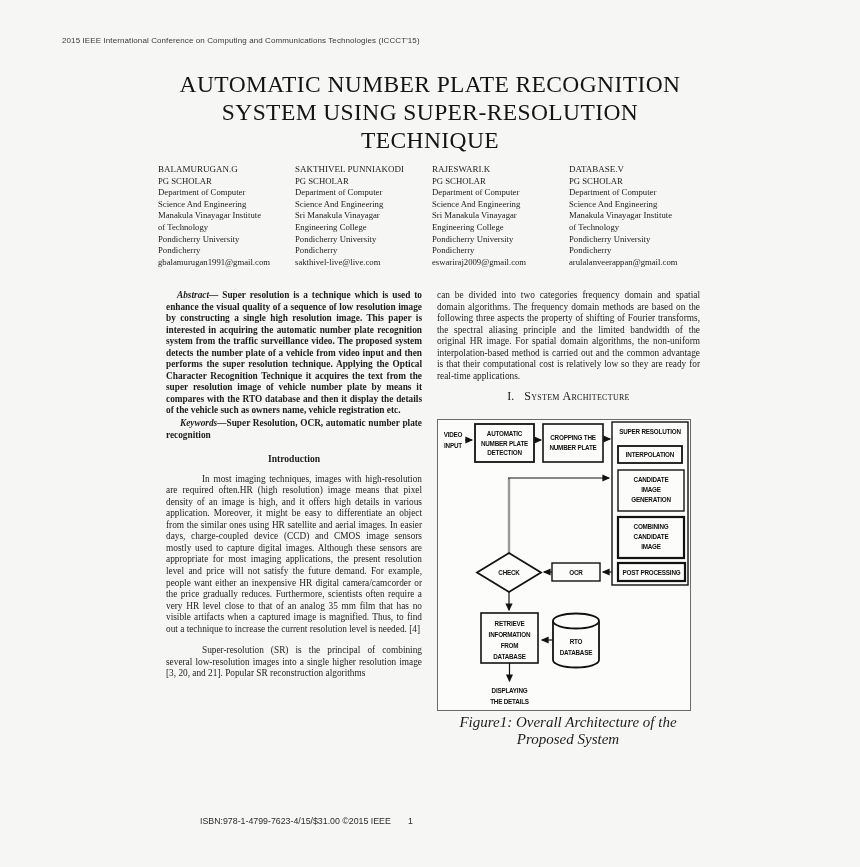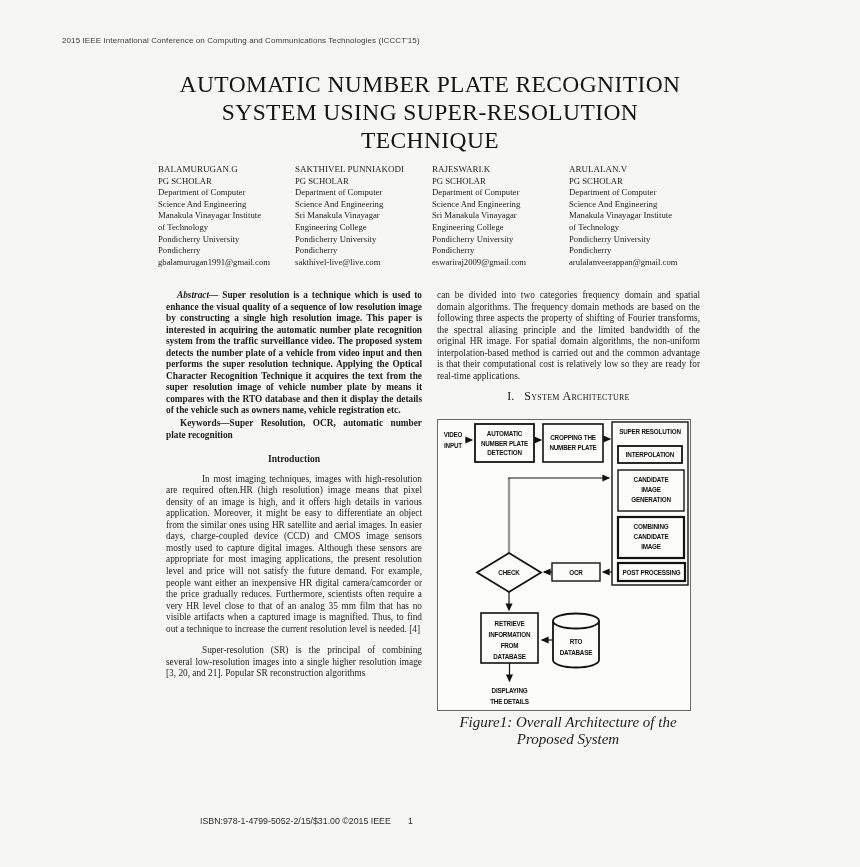--- a/index.html
+++ b/index.html
@@ -16,21 +16,21 @@
   .authors{position:absolute;top:164px;left:158px;width:548px;display:flex;}
   .author{flex:1;text-align:left;font-size:8.7px;line-height:11.6px;color:#222;}
   .a-name{font-size:9px;}
   
   .col{position:absolute;top:290px;font-size:9.3px;line-height:11.55px;text-align:justify;color:#1d1d1d;}
   .col-left{left:166px;width:256px;}
   .col-right{left:437px;width:263px;}
   .abstract{font-weight:bold;margin:0;text-indent:11px;}
   .abstract .lead{font-style:italic;}
   .keywords{font-weight:bold;margin:1px 0 0 0;text-indent:14px;}
-  .keywords .lead{}
+  .keywords .lead{font-style:italic;}
   .intro-head{text-align:center;font-weight:bold;font-size:9.6px;margin:12px 0 9px 0;}
   .para{margin:0;text-indent:36px;}
   .para2{margin-top:10px;}
   .cont{margin:0;}
   .sec-head{text-align:center;font-size:12px;margin-top:9px;color:#161616;}
   .sec-head .num{margin-right:10px;}
   .sec-head .txt{font-variant:small-caps;letter-spacing:0.3px;}
   
   .figure{position:absolute;left:437px;top:419px;width:254px;height:292px;
         background:#fcfcfa;border:1px solid #6a6a6a;box-sizing:border-box;}
@@ -89,21 +89,21 @@
       <div>PG SCHOLAR</div>
       <div>Department of Computer</div>
       <div>Science And Engineering</div>
       <div>Sri Manakula Vinayagar</div>
       <div>Engineering College</div>
       <div>Pondicherry University</div>
       <div>Pondicherry</div>
       <div class="a-email">eswariraj2009@gmail.com</div>
     </div>
     <div class="author">
-      <div class="a-name">ARULALAN.V</div>
+      <div class="a-name">DATABASE.V</div>
       <div>PG SCHOLAR</div>
       <div>Department of Computer</div>
       <div>Science And Engineering</div>
       <div>Manakula Vinayagar Institute</div>
       <div>of Technology</div>
       <div>Pondicherry University</div>
       <div>Pondicherry</div>
       <div class="a-email">arulalanveerappan@gmail.com</div>
     </div>
   </div>
@@ -184,16 +184,16 @@
       <line class="dline" x1="115" y1="220" x2="104" y2="220" marker-end="url(#ah)"></line>
 
       <line class="dline" x1="71.5" y1="243" x2="71.5" y2="261" marker-end="url(#ah)"></line>
       <text class="dtxt" x="71.5" y="273">DISPLAYING</text>
       <text class="dtxt" x="71.5" y="284">THE DETAILS</text>
     </svg>
   </div>
 
   <div class="fig-caption">Figure1: Overall Architecture of the Proposed System</div>
 
-  <div class="footer-isbn">ISBN:978-1-4799-5052-2/15/$31.00 ©2015 IEEE</div>
+  <div class="footer-isbn">ISBN:978-1-4799-7623-4/15/$31.00 ©2015 IEEE</div>
   <div class="footer-page">1</div>
 
 </div>
 
 </body></html>

